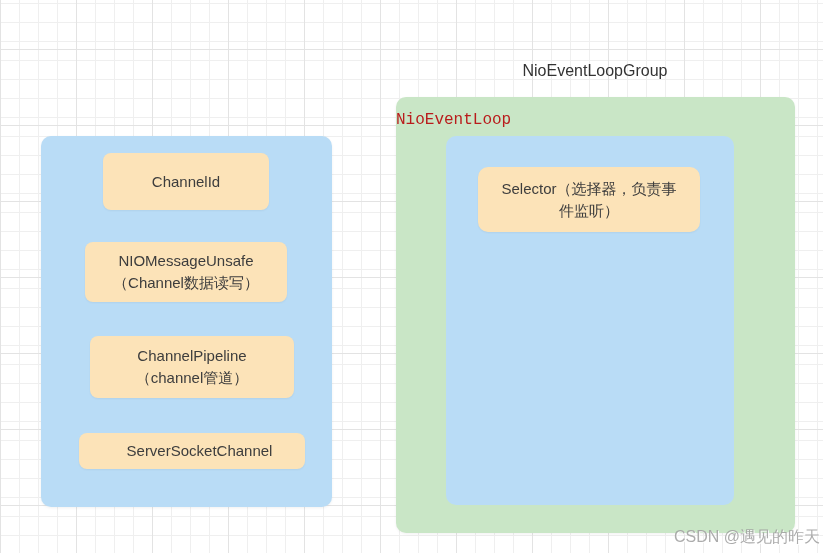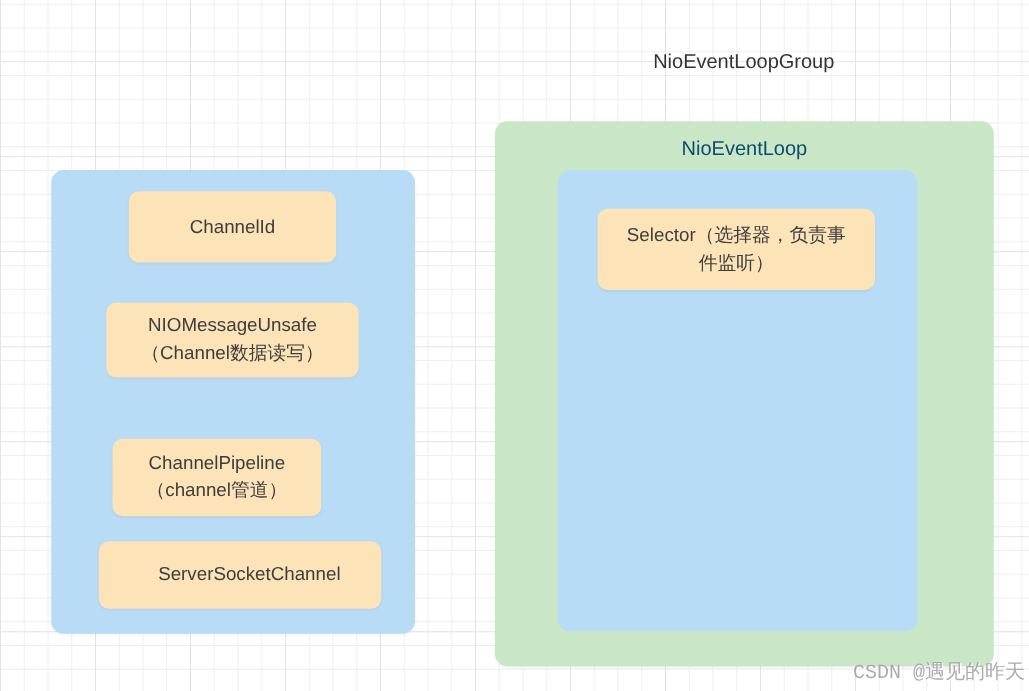--- a/index.html
+++ b/index.html
@@ -17,41 +17,43 @@
       linear-gradient(90deg, #efefef 1px, transparent 1px);
     background-size: 76px 76px, 76px 76px, 19px 19px, 19px 19px;
     background-position: 0 49px, 0 0, 0 3px, 0 0;
   }
 
   .free-label {
     position: absolute;
     font-size: 16px;
     color: #333333;
     text-align: center;
+    margin-top: 21px;
   }
   #channel-label { left: 86px; top: 86px; width: 200px; }
   #group-label   { left: 495px; top: 41px; width: 200px; }
 
   .container-box {
     position: absolute;
     border-radius: 10px;
     box-shadow: 0 1px 3px rgba(0,0,0,0.06);
   }
   #left-blue-box  { left: 41px;  top: 136px; width: 291px; height: 371px; background: #b9dcf6; }
   #green-box      { left: 396px; top: 97px;  width: 399px; height: 436px; background: #c9e6c6; }
   #inner-blue-box { left: 50px;  top: 39px;  width: 288px; height: 369px; background: #b9dcf6; border-radius: 10px; position: absolute; }
 
   #loop-label {
     position: absolute;
     top: 14px;
     left: 0;
     width: 100%;
-    text-align: center;
+    text-align: left;
     font-size: 16px;
-    color: #0c4a6e;
+    color: #b91c1c;
+    font-family: Liberation Mono, monospace;
   }
 
   .node {
     position: absolute;
     background: #fce3b8;
     border-radius: 8px;
     display: flex;
     align-items: center;
     justify-content: center;
     text-align: center;
@@ -59,35 +61,34 @@
     line-height: 22px;
     color: #3d3d3d;
     white-space: pre-line;
     box-shadow: 0 1px 2px rgba(0,0,0,0.05);
     padding: 0 4px;
     box-sizing: border-box;
   }
   
   #node-channelid       { left: 62px; top: 17px;  width: 166px; height: 57px; }
   #node-unsafe          { left: 44px; top: 106px; width: 202px; height: 60px; }
-  #node-pipeline        { left: 49px; top: 200px; width: 167px; height: 62px; margin-top: 15px; }
-  #node-serversocket    { left: 38px; top: 297px; width: 226px; height: 54px; padding-left: 19px; }
+  #node-pipeline        { left: 49px; top: 200px; width: 204px; height: 62px; }
+  #node-serversocket    { left: 38px; top: 297px; width: 226px; height: 36px; padding-left: 19px; }
   
-  #node-selector        { left: 32px; top: 31px;  width: 222px; height: 65px; }
+  #node-selector        { left: 32px; top: 31px;  width: 222px; height: 65px; border-radius: 10px; }
   #node-taskqueue       { left: 43px; top: 134px; width: 203px; height: 60px; }
   #node-threadfactory   { left: 34px; top: 227px; width: 217px; height: 84px; }
 
   #watermark {
     position: absolute;
     right: 3px;
     bottom: 5px;
     font-size: 16px;
     color: rgba(158,158,158,0.85);
     text-shadow: 1px 1px 0 rgba(255,255,255,0.9);
-    font-family: Liberation Mono, monospace;
   }
 </style>
 </head>
 <body>
 
 <div id="canvas">
 
 
   <div id="left-blue-box" class="container-box">
     <div id="node-unsafe" class="node">NIOMessageUnsafe

